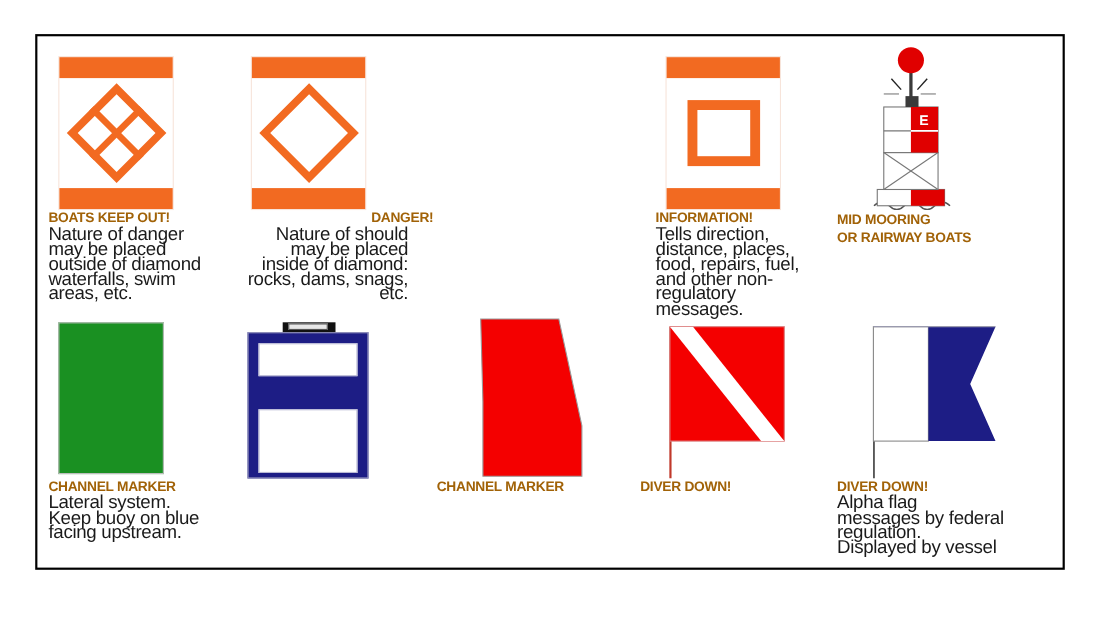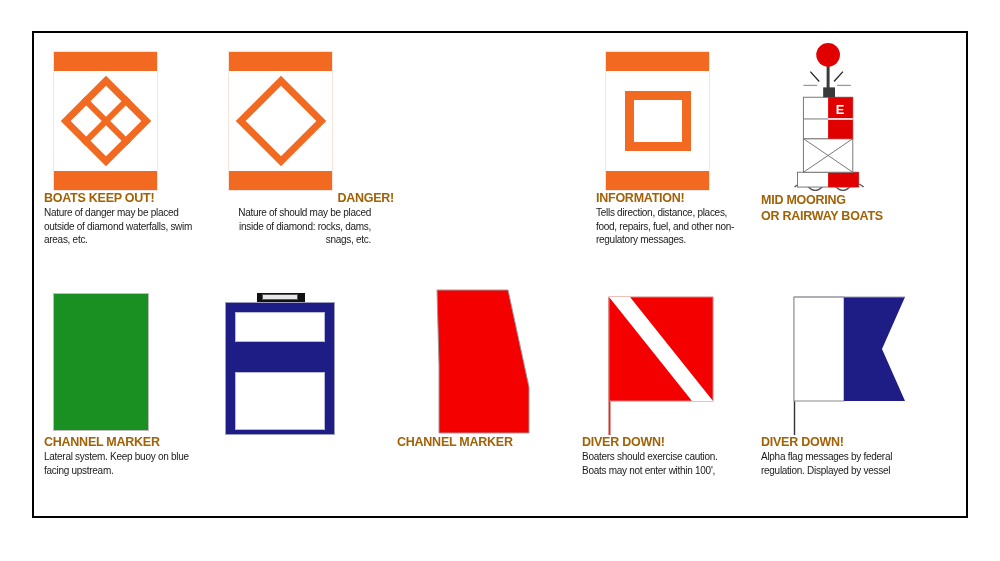--- a/index.html
+++ b/index.html
@@ -198,21 +198,21 @@
   .caption { position: absolute; left: 0; top: 0; width: 100%; }
   .cap-title {
     font-weight: bold;
     font-size: 12.5px;
     letter-spacing: -0.25px;
     color: #a16207;
     line-height: 14px;
     margin: 0 0 1px 0;
   }
   .cap-body {
-    font-size: 10px;
+    font-size: 17px;
     color: #1a1a1a;
     line-height: 13.6px;
     letter-spacing: -0.28px;
     margin: 0;
     max-width: 152px;
   }
   .cap-title.two-line { line-height: 15px; }
 </style>
 </head>
 <body>
@@ -341,21 +341,20 @@
         <line x1="27.5" y1="12" x2="27.5" y2="150" stroke="#c0392b" stroke-width="2"></line>
         <clipPath id="ddclip">
             <rect x="27" y="12" width="104" height="104"></rect>
           </clipPath>
         <rect x="27" y="12" width="104" height="104" fill="#f40000" stroke="#d98080" stroke-width="1"></rect>
         <polygon points="27,12 48,12 131,116 110,116" fill="#ffffff" clip-path="url(#ddclip)"></polygon>
       </svg>
     </div>
     <div class="caption" style="position:relative;">
       <p class="cap-title">DIVER DOWN!</p>
-      <p class="cap-body">Boaters should exercise caution. Boats may not enter within 100',</p>
     </div>
   </div>
 
   <div class="cell" style="left:727px; top:252px; width:180px; height:225px;">
     <div class="art">
       <svg class="flag" width="170" height="150" viewBox="0 0 170 150">
         <line x1="33.5" y1="12" x2="33.5" y2="150" stroke="#333333" stroke-width="1.4"></line>
         <rect x="33" y="12" width="50" height="104" fill="#ffffff" stroke="#8a8a8a" stroke-width="1"></rect>
         <polygon points="83,12 144,12 121,64 144,116 83,116" fill="#1d1d85"></polygon>
         <line x1="33" y1="12" x2="144" y2="12" stroke="#9a9aae" stroke-width="1.2"></line>

